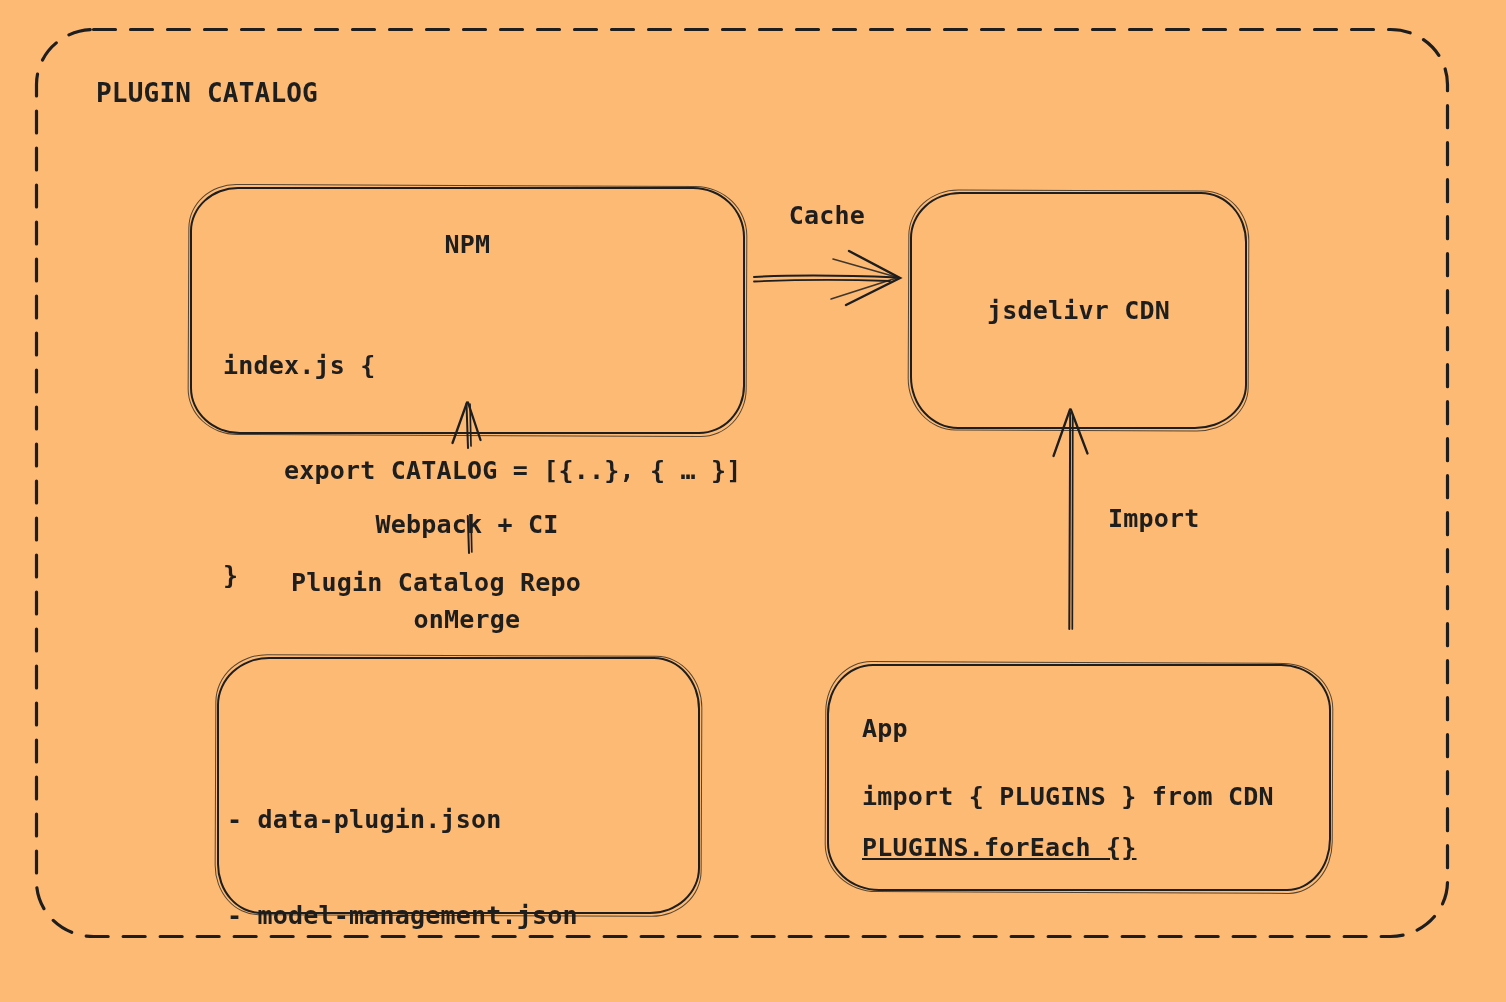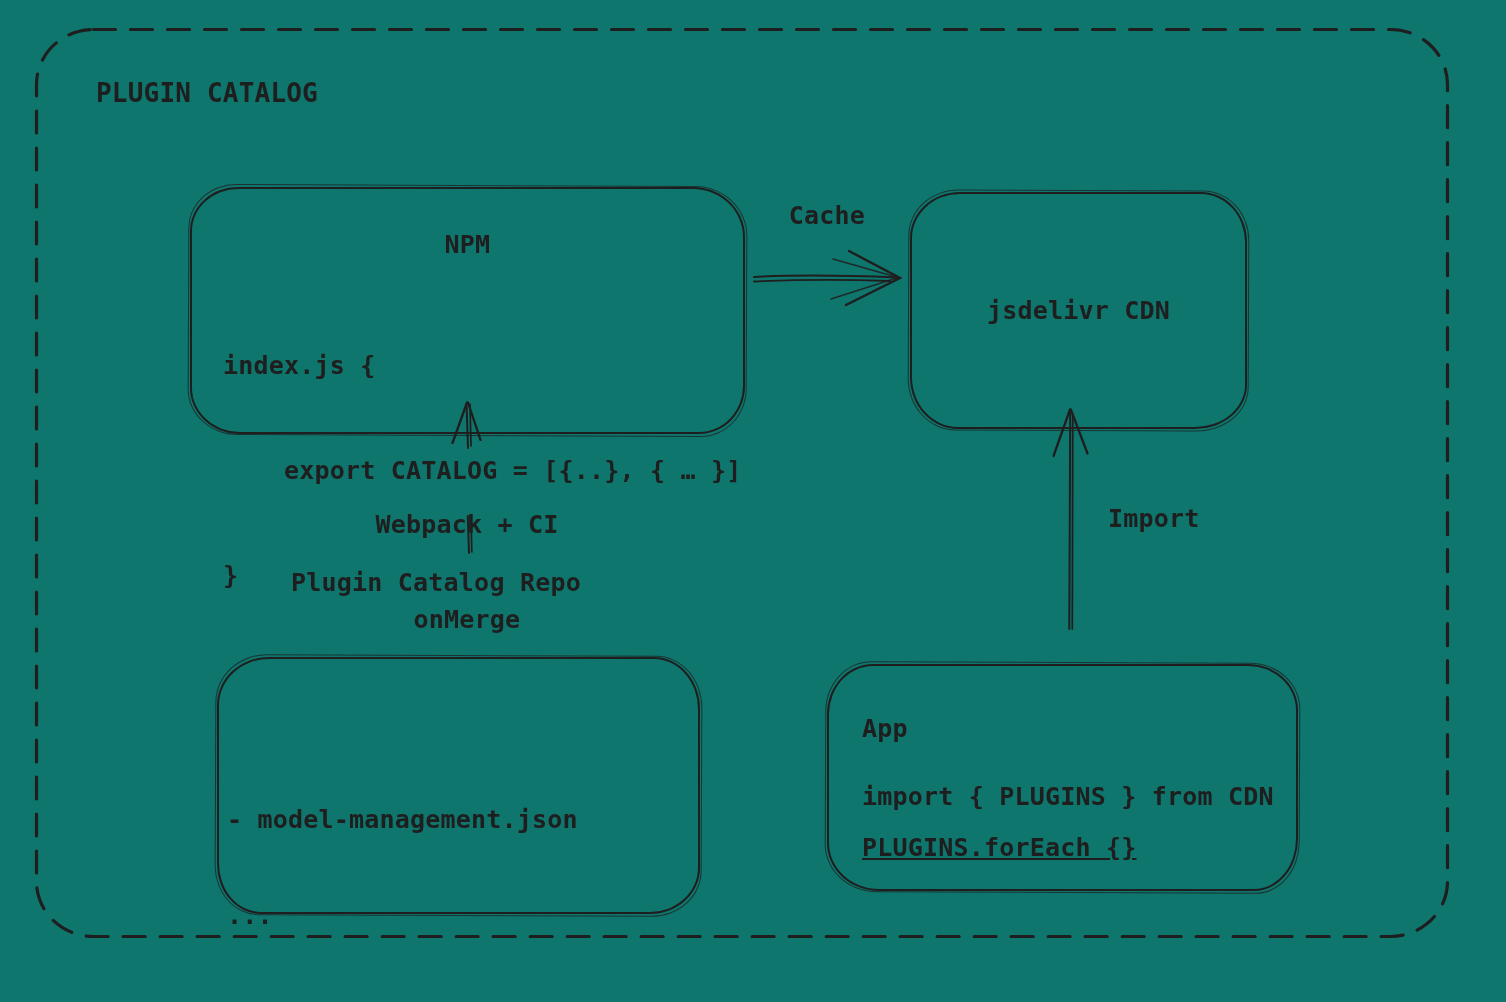--- a/index.html
+++ b/index.html
@@ -4,21 +4,21 @@
 <style>
   html, body {
     margin: 0;
     padding: 0;
     background: #ffffff;
   }
   .canvas {
     position: relative;
     width: 1506px;
     height: 1002px;
-    background: #0f766e;
+    background: #fdba74;
     font-family: "DejaVu Sans Mono", "Liberation Mono", monospace;
     color: #1e1e1e;
     overflow: hidden;
   }
   svg.lines {
     position: absolute;
     left: 0; top: 0;
     width: 1506px;
     height: 1002px;
   }
@@ -47,21 +47,21 @@
     transform: rotate(0.25deg);
     pointer-events: none;
   }
   #npm-box  { left: 190px; top: 155px; width: 551px; height: 243px;
               border-radius: 48px 52px 46px 50px / 44px 50px 48px 46px; }
   #cdn-box  { left: 910px; top: 160px; width: 333px; height: 233px;
               border-radius: 50px 46px 52px 48px / 46px 50px 44px 52px; }
   #repo-box { left: 217px; top: 625px; width: 479px; height: 253px;
               border-radius: 52px 46px 50px 44px / 48px 52px 46px 50px; }
   #app-box  { left: 827px; top: 632px; width: 467px; height: 223px;
-              border-radius: 46px 50px 44px 52px / 50px 46px 52px 48px; }
+              border-radius: 46px 50px 44px 52px / 50px 46px 52px 48px; padding-left: 33px; }
 
   #main-title   { left: 96px;  top: 77px; font-size: 26px; line-height: 33px; }
   #npm-title    { left: 0px;   top: 40px; width: 100%; }
   #npm-code     { left: 31px;  top: 89px; line-height: 35px; }
   #cdn-label    { left: 0px;   top: 101px; width: 100%; }
   #cache-label  { left: 752px; top: 200px; width: 150px; }
   #build-label  { left: 347px; top: 446px; width: 240px; line-height: 31.5px; }
   #repo-label   { left: 286px; top: 567px; width: 300px; }
   #repo-files   { left: 8px;   top: 81px; line-height: 32px; }
   #import-label { left: 1108px; top: 503px; text-align: center; }
@@ -120,20 +120,21 @@
   <div class="txt center" id="cache-label">Cache</div>
 
   <div class="txt center" id="build-label">
     <div>Webpack + CI</div>
     <div>onMerge</div>
   </div>
 
   <div class="txt center" id="repo-label">Plugin Catalog Repo</div>
   <div class="box" id="repo-box">
     <div class="txt" id="repo-files">
+      <div>- data-plugin.json</div>
       <div>- model-management.json</div>
       <div>...</div>
     </div>
   </div>
 
   <div class="txt" id="import-label">Import</div>
 
   <div class="box" id="app-box">
     <div class="txt" id="app-title">App</div>
     <div class="txt" id="app-code-1">import { PLUGINS } from CDN</div>

